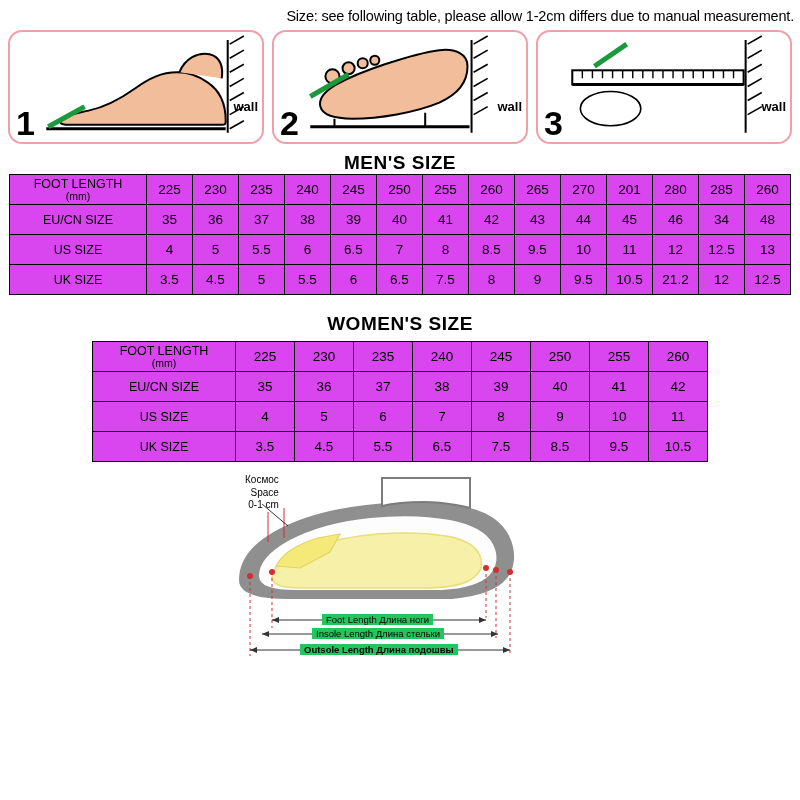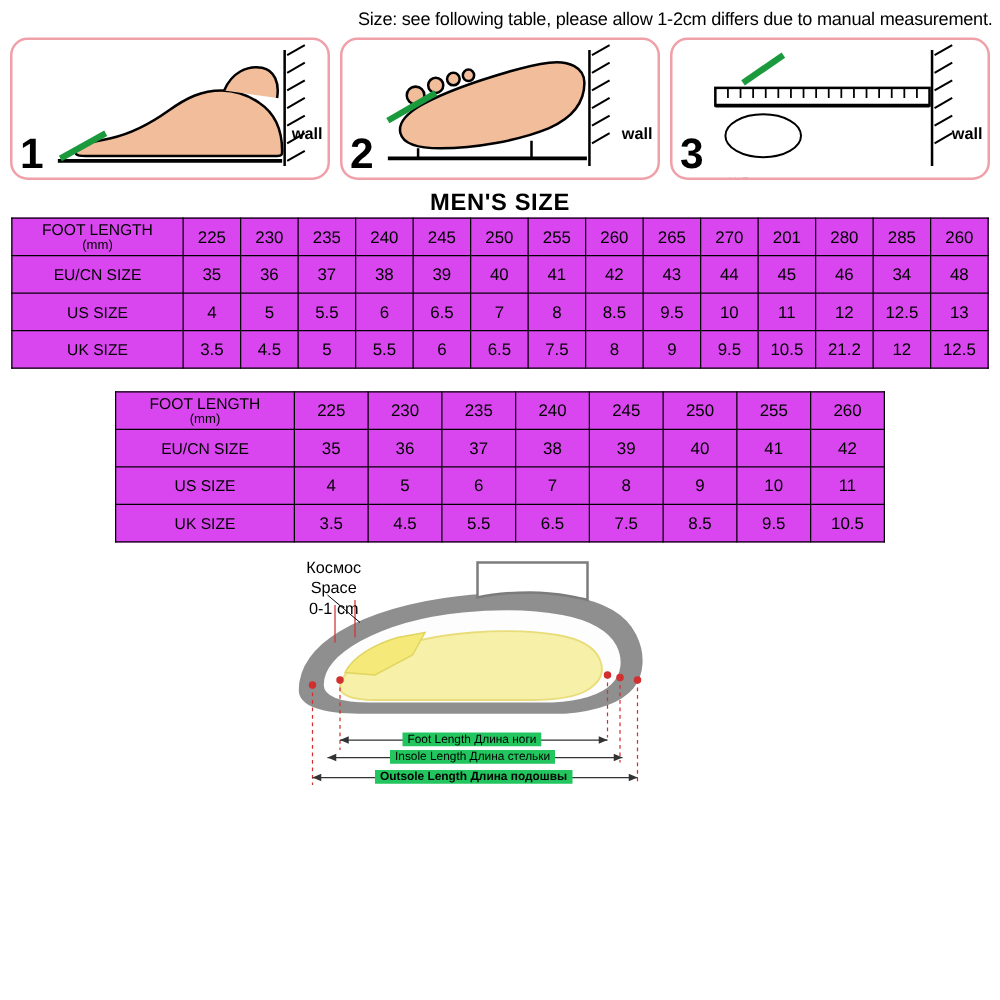--- a/index.html
+++ b/index.html
@@ -298,20 +298,21 @@
             <td class="val">21.2</td>
             <td class="val">12</td>
             <td class="val">12.5</td>
           </tr>
         </tbody>
       </table>
     </div>
   </div>
 
   <div class="women-wrap">
+    <div class="table-title">WOMEN'S SIZE</div>
     <table class="size-table women-table" style="margin-top:6px;">
       <tbody>
         <tr>
           <td class="rowhead">
             <span>FOOT LENGTH</span>
             <span class="sub">(mm)</span>
           </td>
           <td class="val">225</td>
           <td class="val">230</td>
           <td class="val">235</td>
@@ -401,21 +402,21 @@
         <line x1="262" y1="166" x2="498" y2="166"></line>
         <path d="M262,166 l7,-3 v6 z" fill="#333" stroke="none"></path>
         <path d="M498,166 l-7,-3 v6 z" fill="#333" stroke="none"></path>
 
         <line x1="250" y1="182" x2="510" y2="182"></line>
         <path d="M250,182 l7,-3 v6 z" fill="#333" stroke="none"></path>
         <path d="M510,182 l-7,-3 v6 z" fill="#333" stroke="none"></path>
       </g>
     </svg>
 
-    <div style="position:absolute;left:245px;top:6px;font-size:13px;line-height:1.25;text-align:center;">
+    <div style="position:absolute;left:245px;top:6px;font-size:10px;line-height:1.25;text-align:right;">
       <div>Космос</div>
       <div>Space</div>
       <div>0-1 cm</div>
     </div>
 
     <div class="meas-label" style="left:322px;top:146px;">Foot Length   Длина ноги</div>
     <div class="meas-label" style="left:312px;top:160px;">Insole Length  Длина стельки</div>
     <div class="meas-label" style="left:300px;top:176px;font-weight:bold;">Outsole Length  Длина подошвы</div>
   </div>
 

